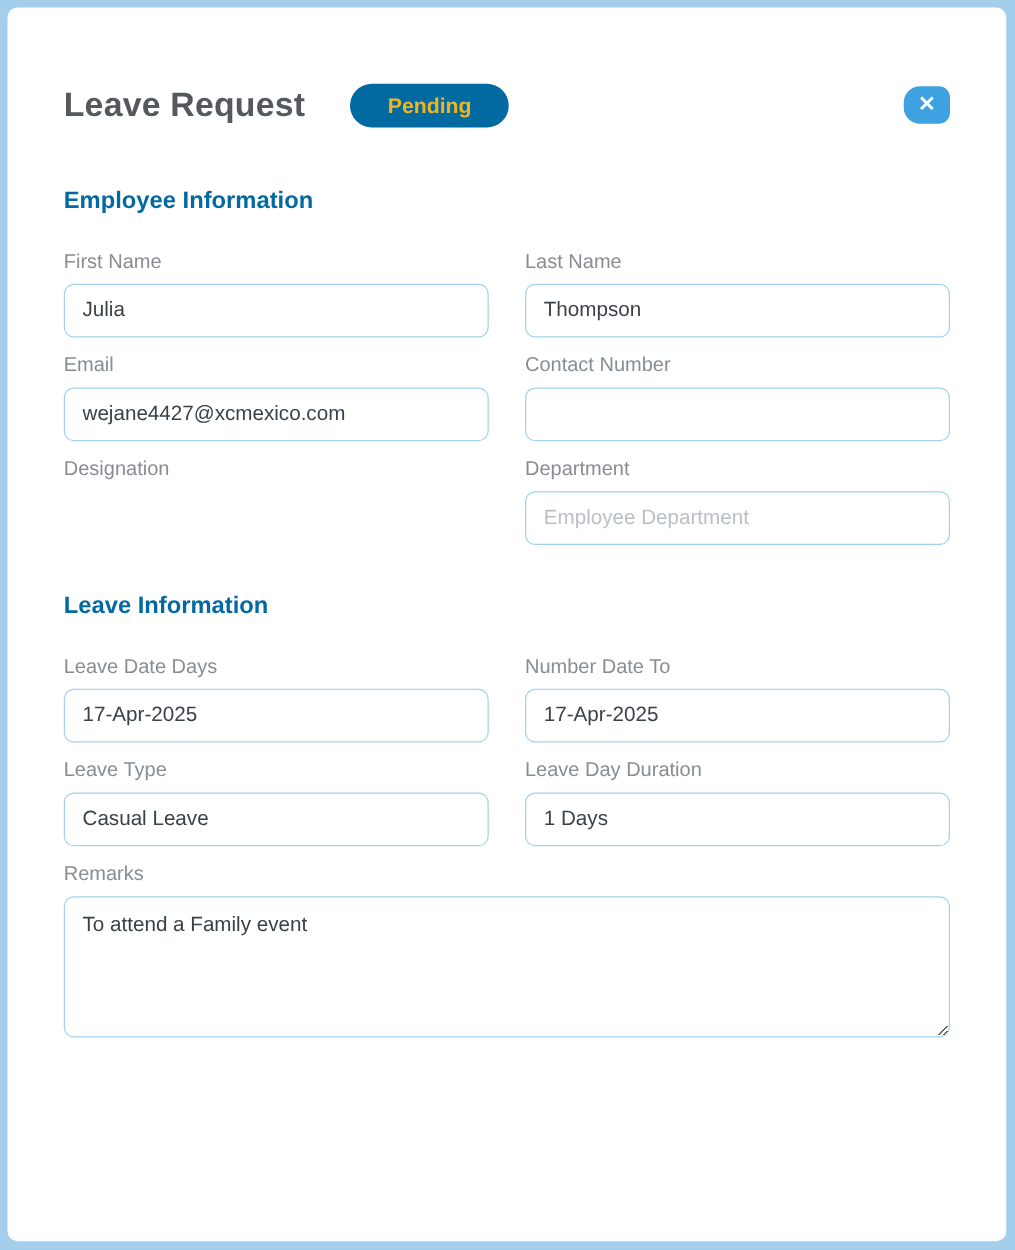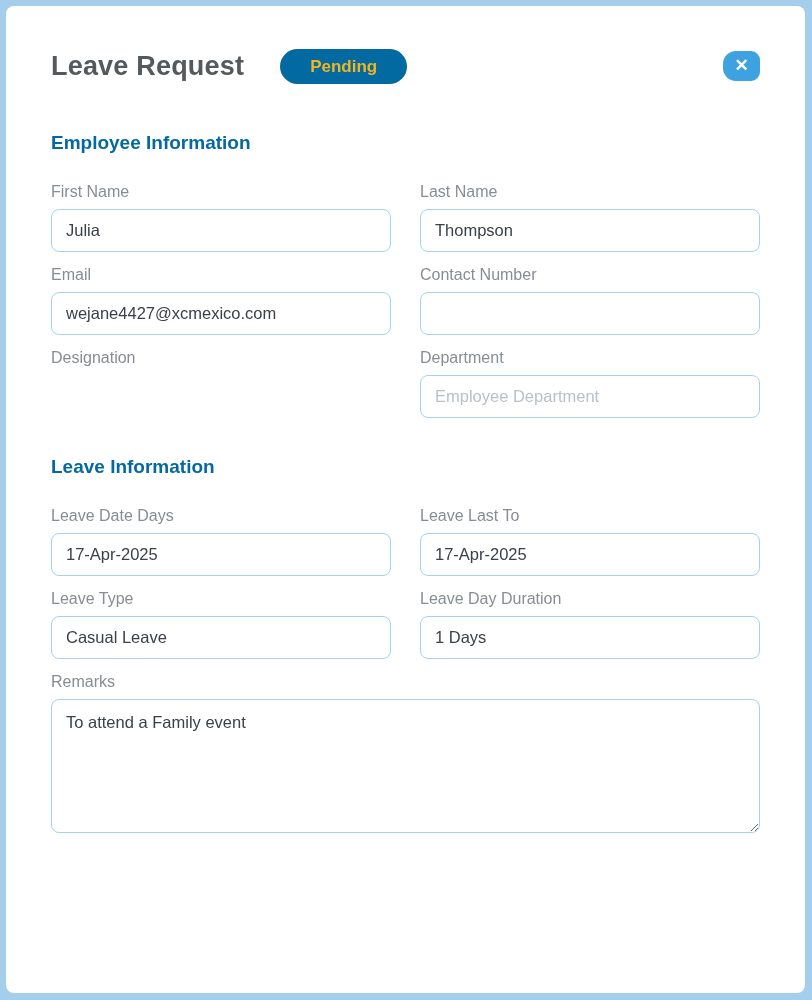--- a/index.html
+++ b/index.html
@@ -15,20 +15,21 @@
     background: #ffffff;
     border-radius: 8px;
     padding: 42px 45px 0 45px;
     overflow: hidden;
   }
   .modal-header {
     display: flex;
     align-items: center;
     height: 36px;
     margin-bottom: 48px;
+    margin-top: 18px;
   }
   .page-title {
     font-size: 27px;
     font-weight: 700;
     color: #54595e;
     letter-spacing: 0.2px;
   }
   .status-badge {
     margin-left: 36px;
     background: #0369a1;
@@ -89,21 +90,21 @@
   }
   .field input {
     height: 43px;
     padding: 0 14px;
   }
   .field input::placeholder, .field textarea::placeholder {
     color: #b9c0c8;
     opacity: 1;
   }
   .field textarea {
-    height: 134px;
+    height: 113px;
     padding: 11px 14px;
     resize: both;
     line-height: 1.35;
   }
   .leave-heading-spacer { margin-top: 24px; }
 </style>
 </head>
 <body>
 
 <div class="card">
@@ -145,21 +146,21 @@
   </div>
 
   <h2 class="section-heading leave-heading-spacer">Leave Information</h2>
 
   <div class="grid">
     <div class="field">
       <label>Leave Date Days</label>
       <input type="text" value="17-Apr-2025" style="">
     </div>
     <div class="field">
-      <label>Leave Last To</label>
+      <label>Number Date To</label>
       <input type="text" value="17-Apr-2025" style="">
     </div>
     <div class="field">
       <label>Leave Type</label>
       <input type="text" value="Casual Leave" style="">
     </div>
     <div class="field">
       <label>Leave Day Duration</label>
       <input type="text" value="1 Days" style="">
     </div>

